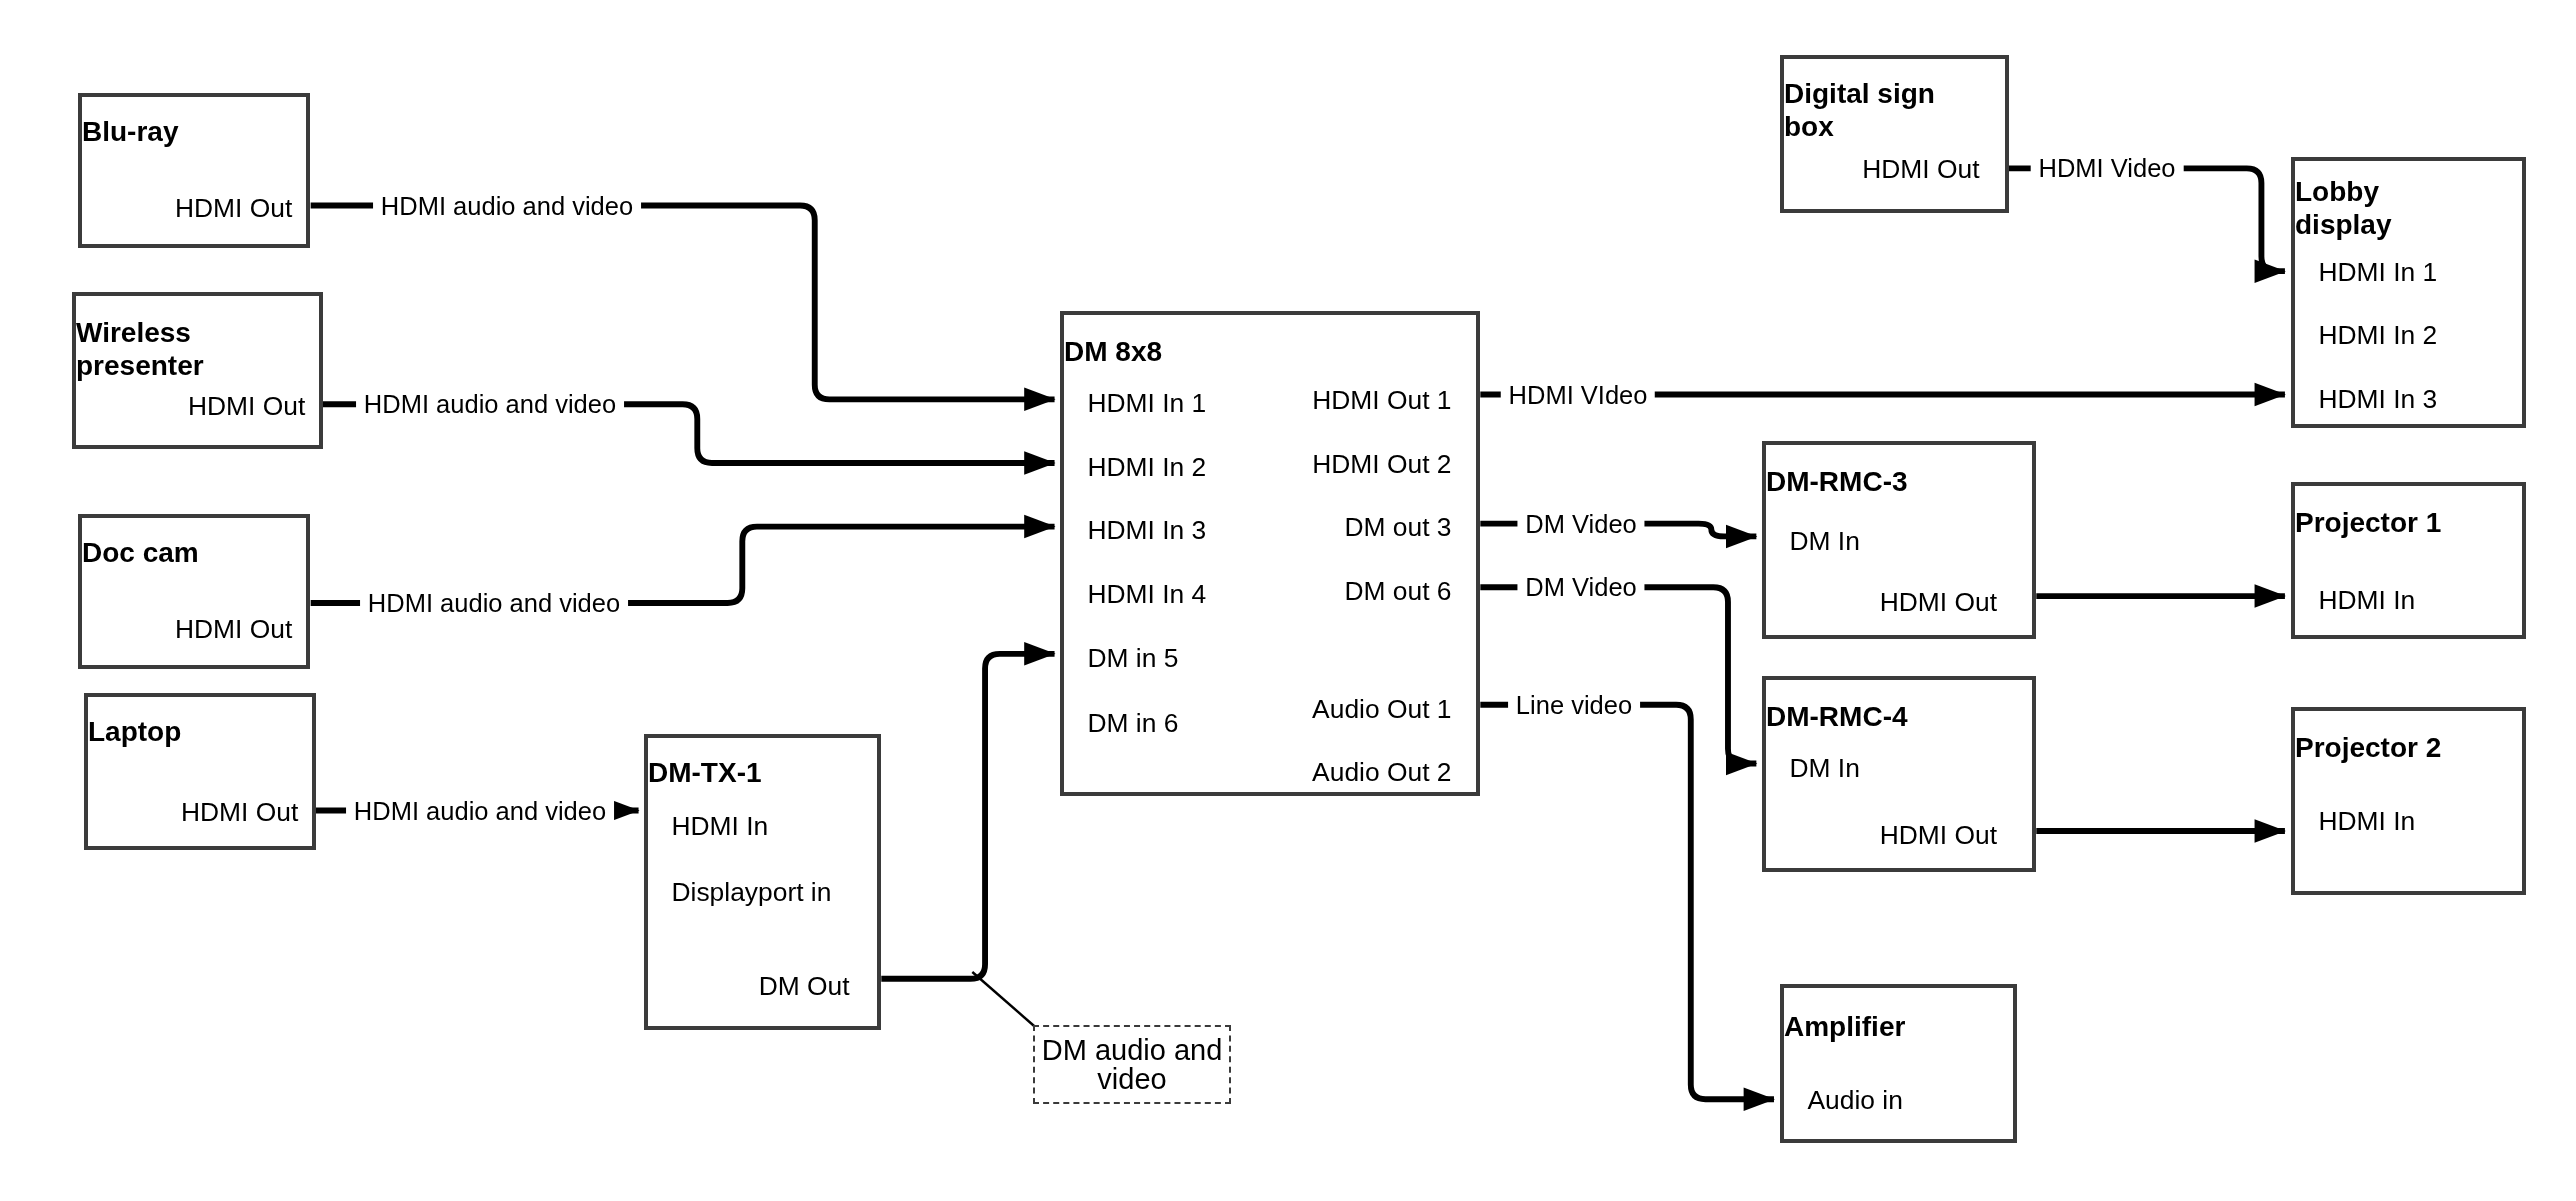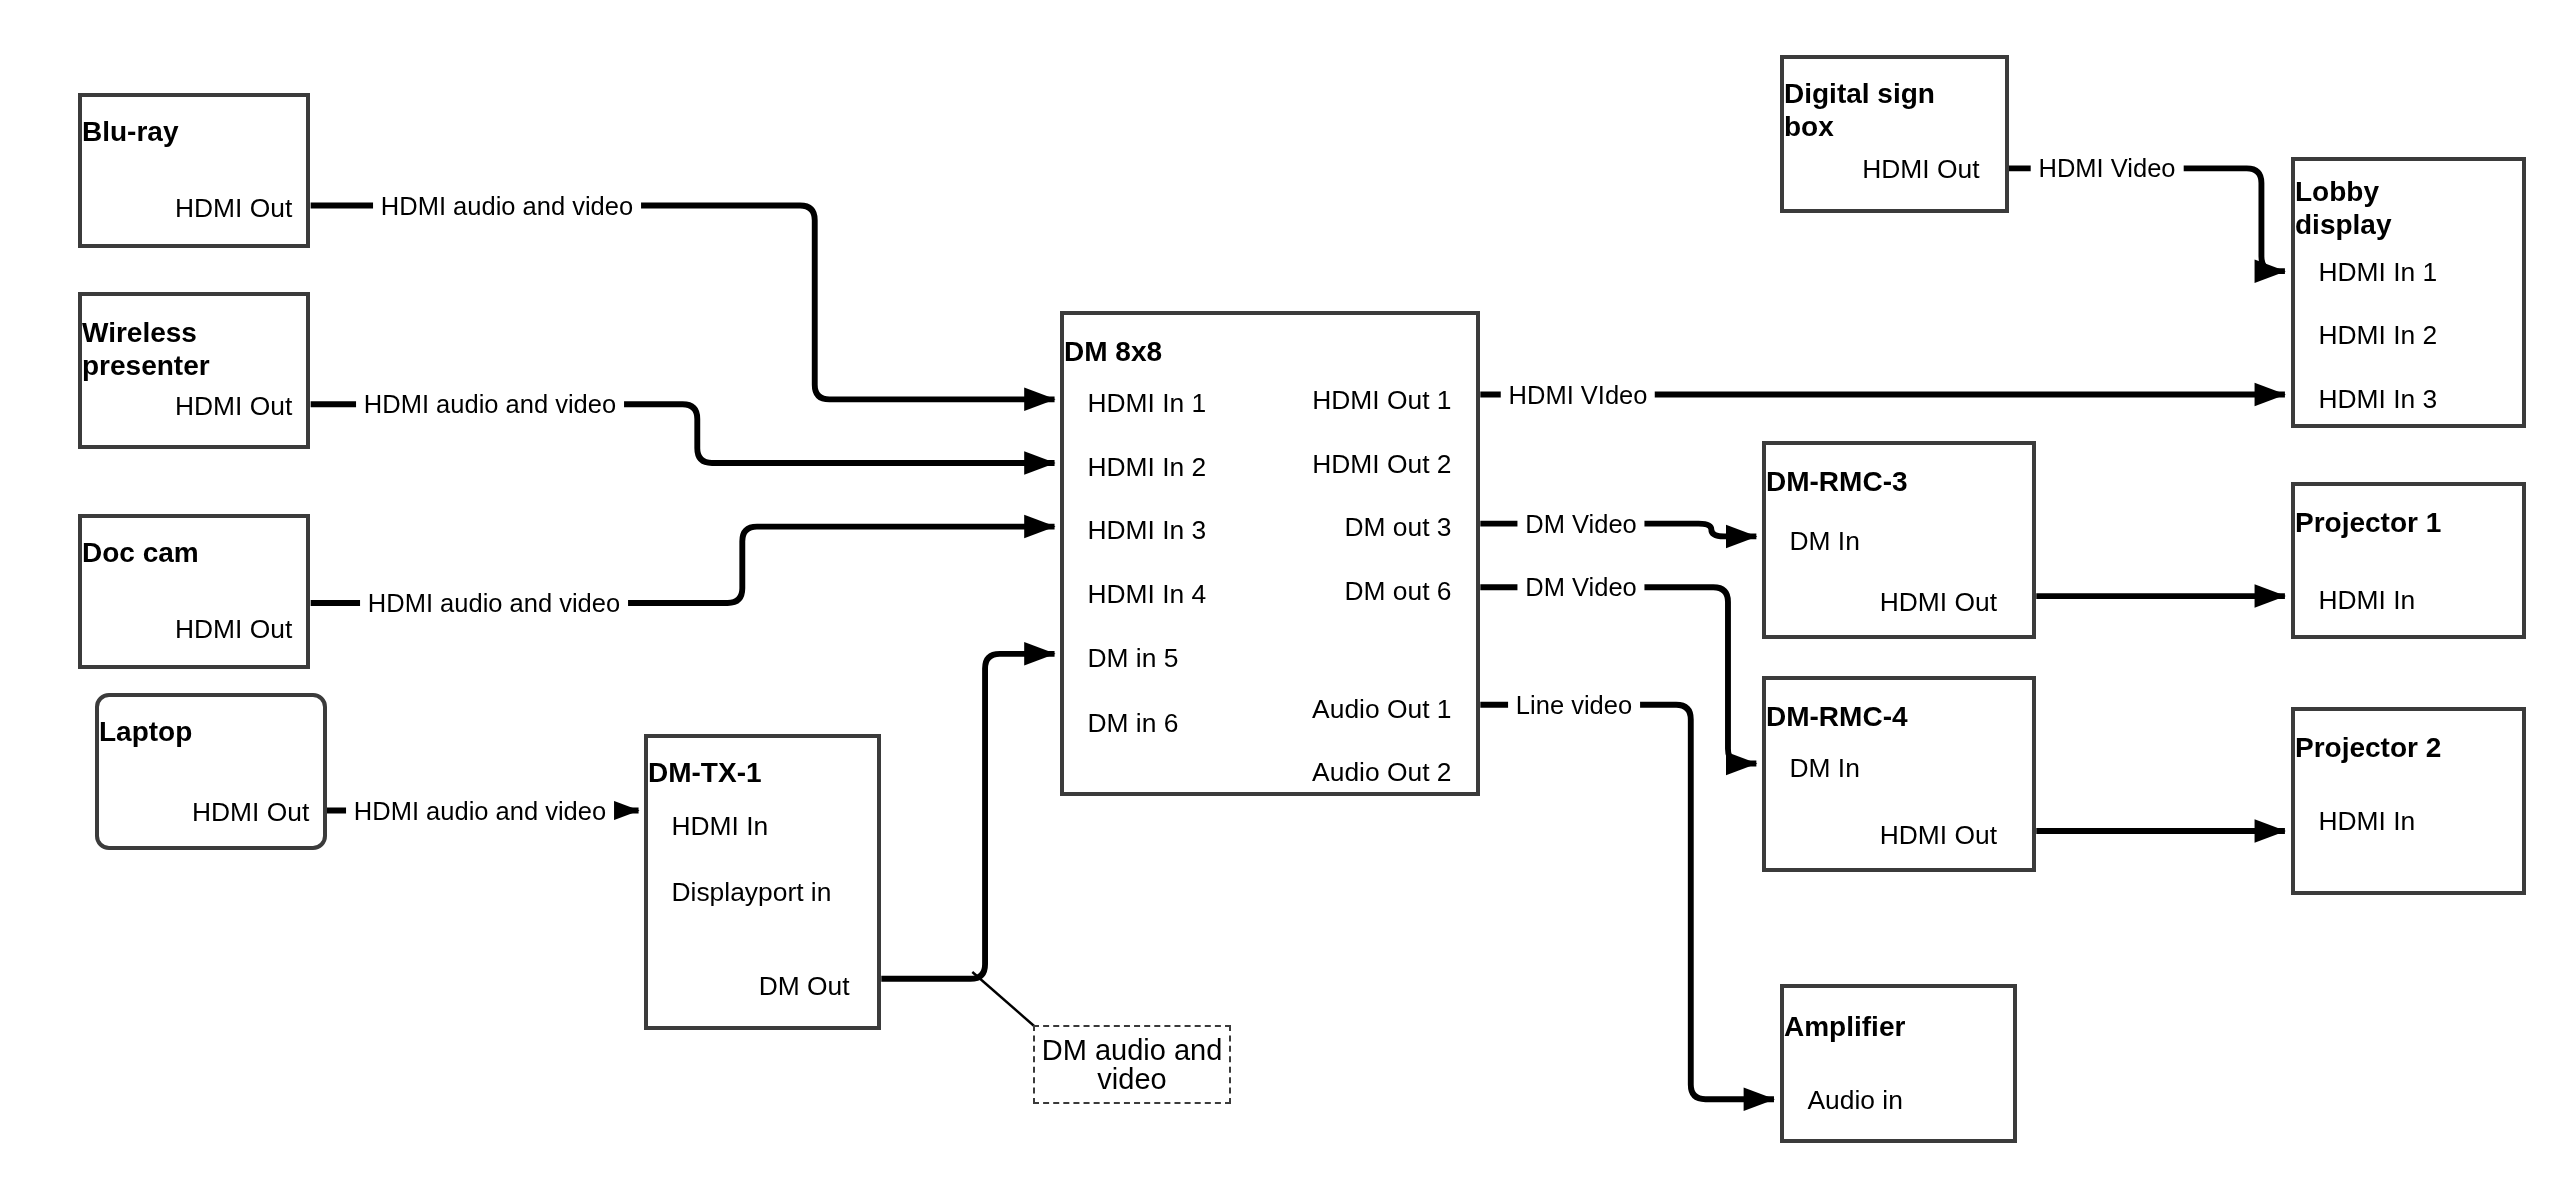--- a/index.html
+++ b/index.html
@@ -45,32 +45,32 @@
       <path d="M 2080 849 H 2334" marker-end="url(#arr)"></path>
       <path d="M 993 993 L 1057 1049" stroke-width="2.5"></path>
     </g>
   </svg>
 
   <div class="node" style="left:78px;top:93px;width:232px;height:155px;">
     <div class="node-title" style="top:17.6px;">Blu-ray</div>
     <span class="port right" style="top:111px;">HDMI Out</span>
   </div>
 
-  <div class="node" style="left:78px;top:292px;width:232px;height:157px;">
+  <div class="node" style="left:72px;top:292px;width:251px;height:157px;">
     <div class="node-title" style="top:19.6px;">Wireless
 presenter</div>
     <span class="port right" style="top:110px;">HDMI Out</span>
   </div>
 
   <div class="node" style="left:78px;top:514px;width:232px;height:155px;">
     <div class="node-title" style="top:17.6px;">Doc cam</div>
     <span class="port right" style="top:111px;">HDMI Out</span>
   </div>
 
-  <div class="node" style="left:95px;top:693px;width:232px;height:157px;border-radius:14px;">
+  <div class="node" style="left:84px;top:693px;width:232px;height:157px;">
     <div class="node-title" style="top:17.6px;">Laptop</div>
     <span class="port right" style="top:115px;">HDMI Out</span>
   </div>
 
   <div class="node" style="left:644px;top:734px;width:237px;height:296px;">
     <div class="node-title" style="top:17.6px;">DM-TX-1</div>
     <span class="port left" style="top:88px;">HDMI In</span>
     <span class="port left" style="top:154px;">Displayport in</span>
     <span class="port right" style="top:248px;padding-right:27.4px;">DM Out</span>
   </div>

